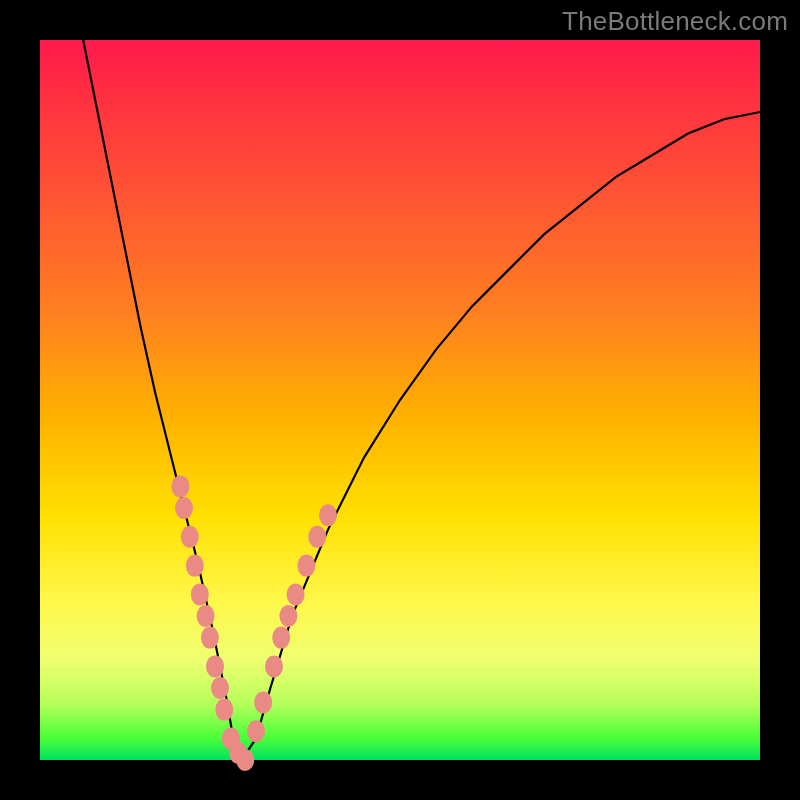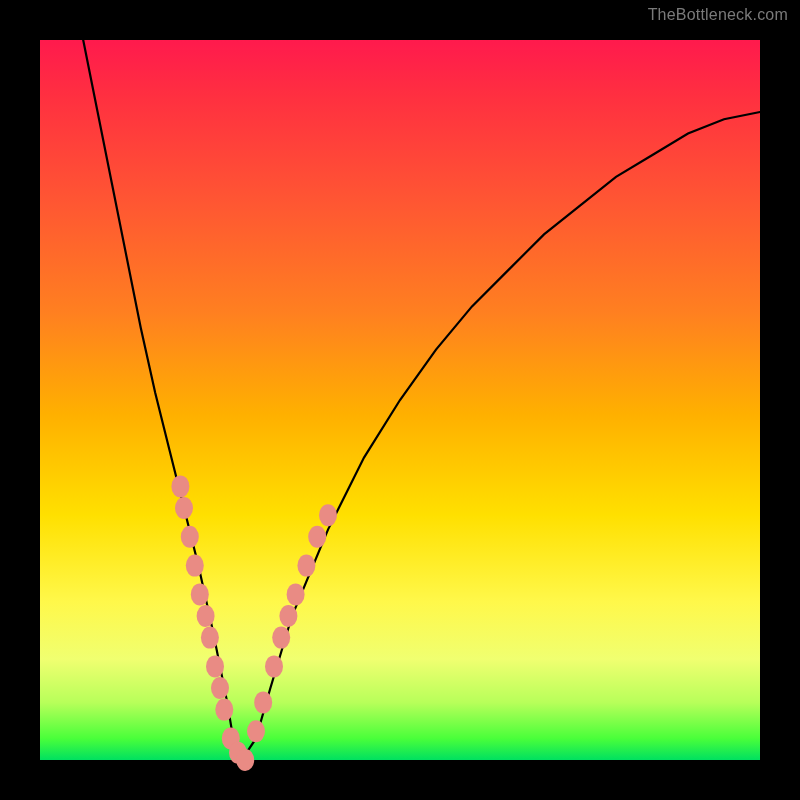--- a/index.html
+++ b/index.html
@@ -44,21 +44,21 @@
     top: 40px;
     width: 720px;
     height: 720px;
     overflow: visible;
   }
   .watermark {
     position: absolute;
     top: 6px;
     right: 12px;
     color: #7a7a7a;
-    font-size: 16px;
+    font-size: 26px;
     letter-spacing: 0.2px;
     font-weight: 500;
   }
 </style>
 </head>
 <body>
 
 <div class="frame">
   <div class="plot-area"></div>
 

